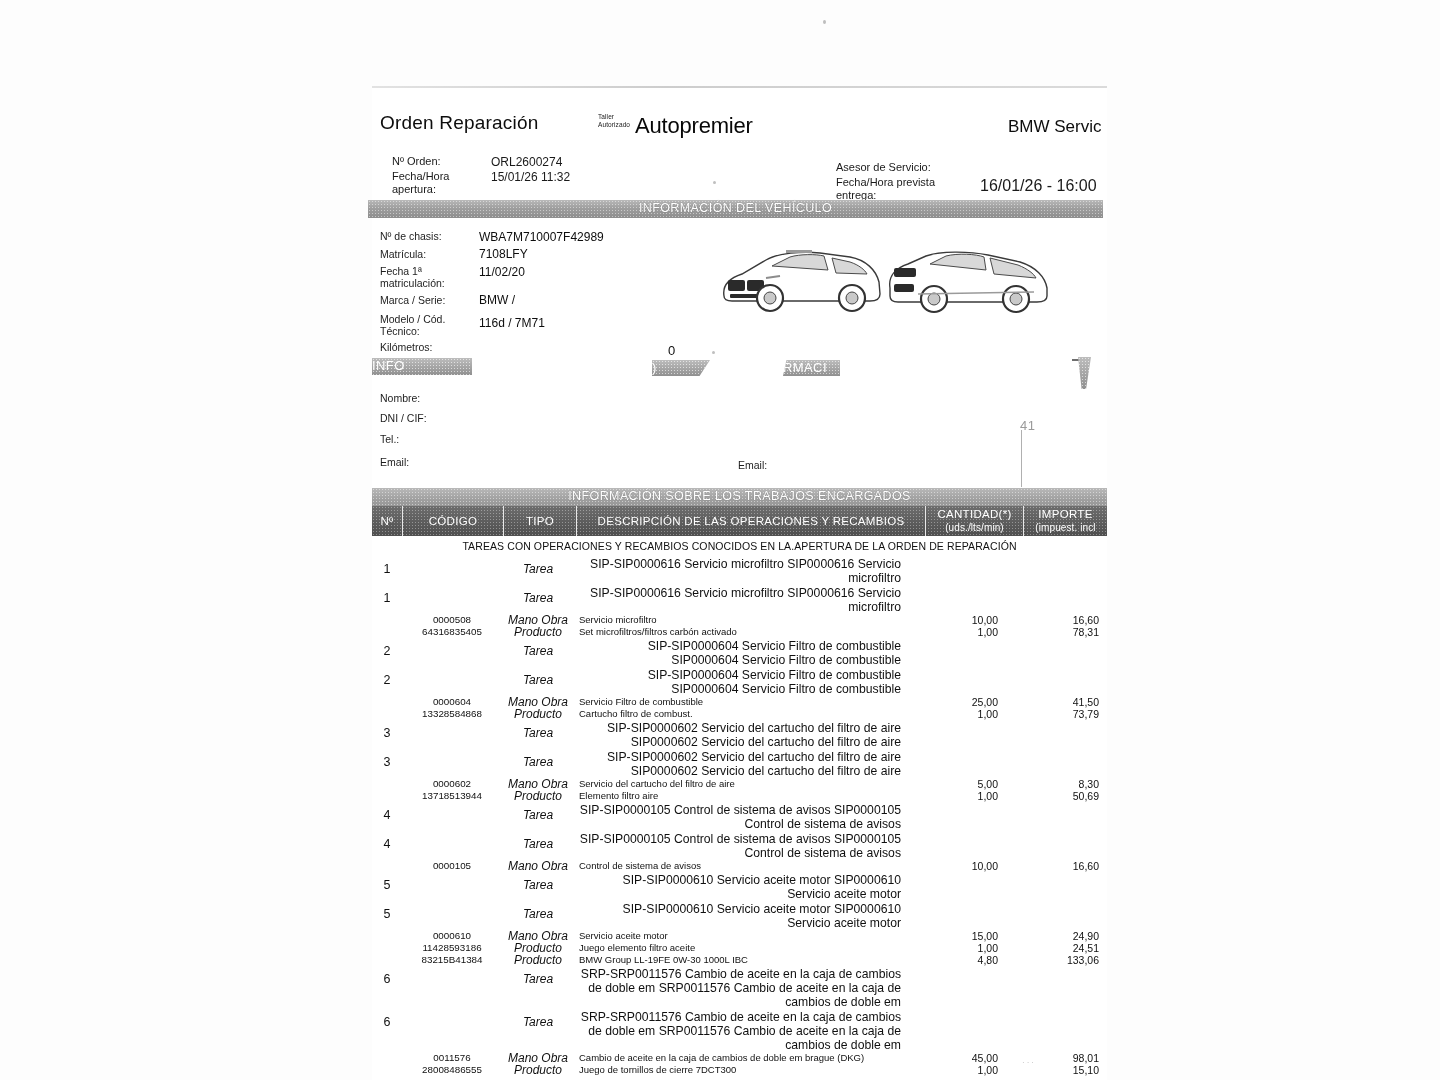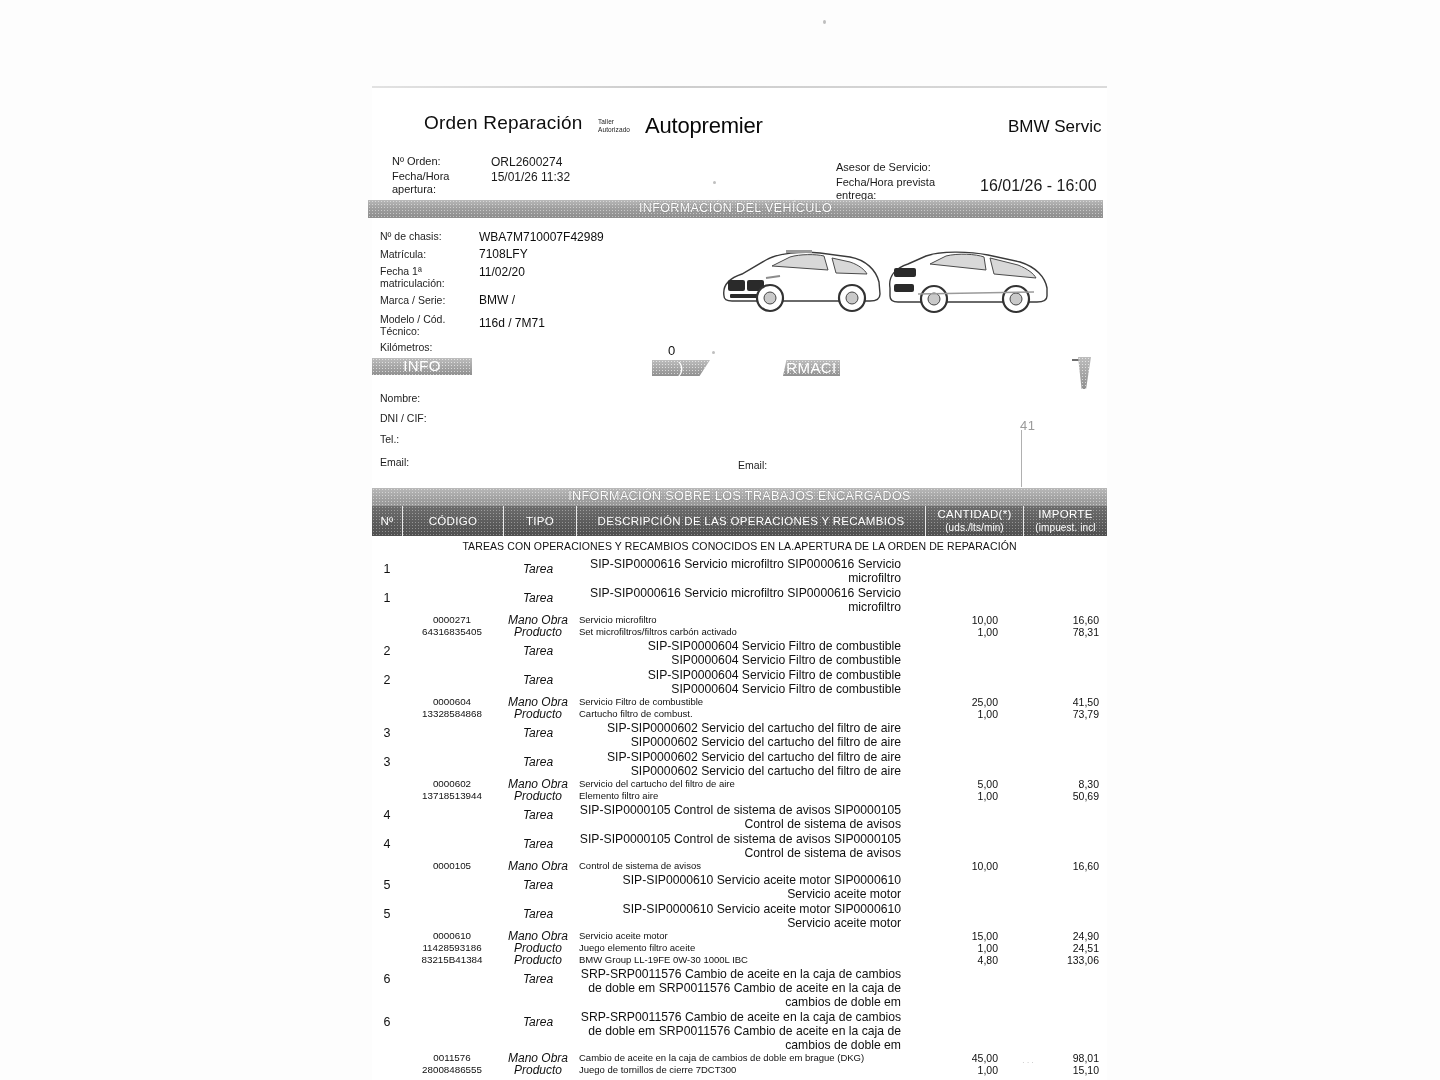--- a/index.html
+++ b/index.html
@@ -39,25 +39,25 @@
   .speck {
     position: absolute;
     background: #8a8a8a;
     border-radius: 50%;
     opacity: .55;
   }
 
   
   .hdr-title {
     position: absolute; left: 380px; top: 112px;
-    font-size: 19px; letter-spacing: .2px; color: #0d0d0d; margin-left: 44px;
+    font-size: 19px; letter-spacing: .2px; color: #0d0d0d;
   }
   .brand {
     position: absolute; left: 598px; top: 113px;
-    display: flex; align-items: flex-end; gap: 15px;
+    display: flex; gap: 5px;
   }
   .brand-sub {
     display: flex; flex-direction: column;
     font-size: 6.5px; line-height: 7.5px;
     color: #1a1a1a; padding-bottom: 6px; letter-spacing: .1px;
   }
   .brand-name { font-size: 22px; letter-spacing: -.2px; color: #080808; }
   .bmw-service {
     position: absolute; left: 1008px; top: 117px;
     font-size: 17px; color: #0d0d0d; white-space: nowrap;
@@ -102,22 +102,22 @@
   .cars { position: absolute; left: 716px; top: 240px; width: 340px; height: 90px; }
   .car { position: absolute; top: 0; }
   .car svg { display:block; }
 
   .km-value { position:absolute; left: 668px; top: 343px; font-size: 13px;}
 
   
   .frag {
     position: absolute;
     background: linear-gradient(180deg,#bdbdbd,#909090);
-    color:#fff; font-size: 15px; letter-spacing:.4px;
-    overflow:hidden; text-align:center; line-height:16px;
+    color:#fff; font-size: 13px; letter-spacing:.4px;
+    overflow:hidden; text-align:left; line-height:16px;
   }
   .frag::after{
     content:""; position:absolute; inset:0;
     background-image:
       radial-gradient(rgba(255,255,255,.6) .6px, transparent .7px),
       radial-gradient(rgba(0,0,0,.4) .6px, transparent .7px);
     background-size: 3px 3px, 4px 4px;
     pointer-events:none;
   }
   #frag-a { left: 372px; top: 358px; width: 100px; height: 17px; }
@@ -372,21 +372,21 @@
       <div class="row task">
         <div class="c-n">1</div>
         <div class="c-cod"></div>
         <div class="c-tipo">Tarea</div>
         <div class="c-desc">SIP-SIP0000616 Servicio microfiltro  SIP0000616 Servicio microfiltro</div>
         <div class="c-cant"></div>
         <div class="c-imp"></div>
       </div>
       <div class="row part">
         <div class="c-n"></div>
-        <div class="c-cod">0000271</div>
+        <div class="c-cod">0000508</div>
         <div class="c-tipo">Mano Obra</div>
         <div class="c-desc">Servicio microfiltro</div>
         <div class="c-cant">10,00</div>
         <div class="c-imp">16,60</div>
       </div>
       <div class="row part">
         <div class="c-n"></div>
         <div class="c-cod">64316835405</div>
         <div class="c-tipo">Producto</div>
         <div class="c-desc">Set microfiltros/filtros carbón activado</div>

